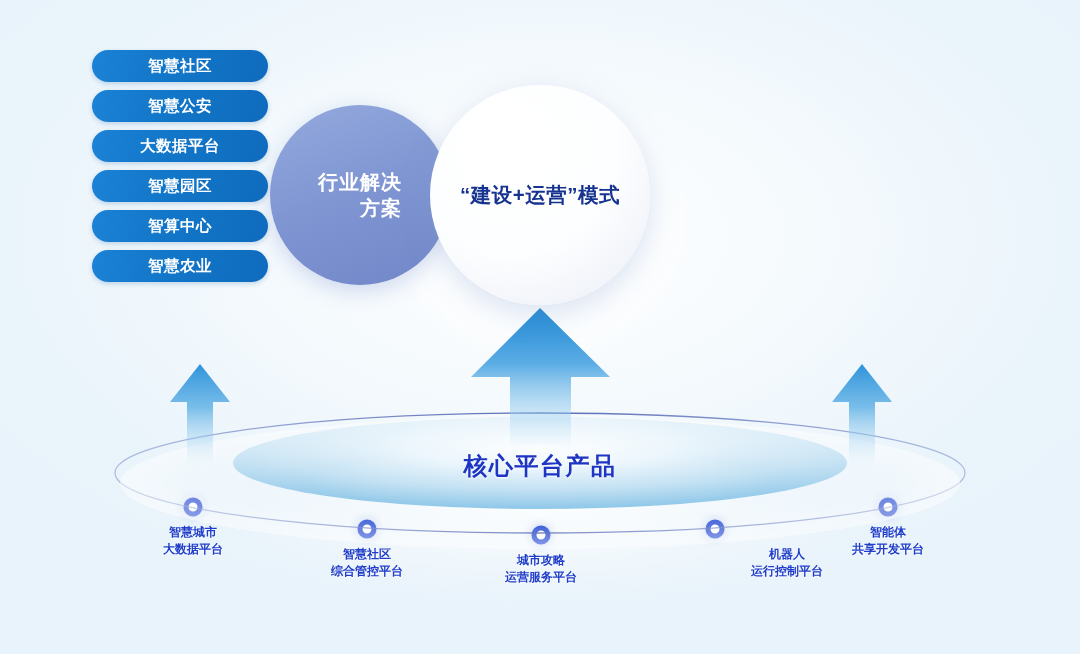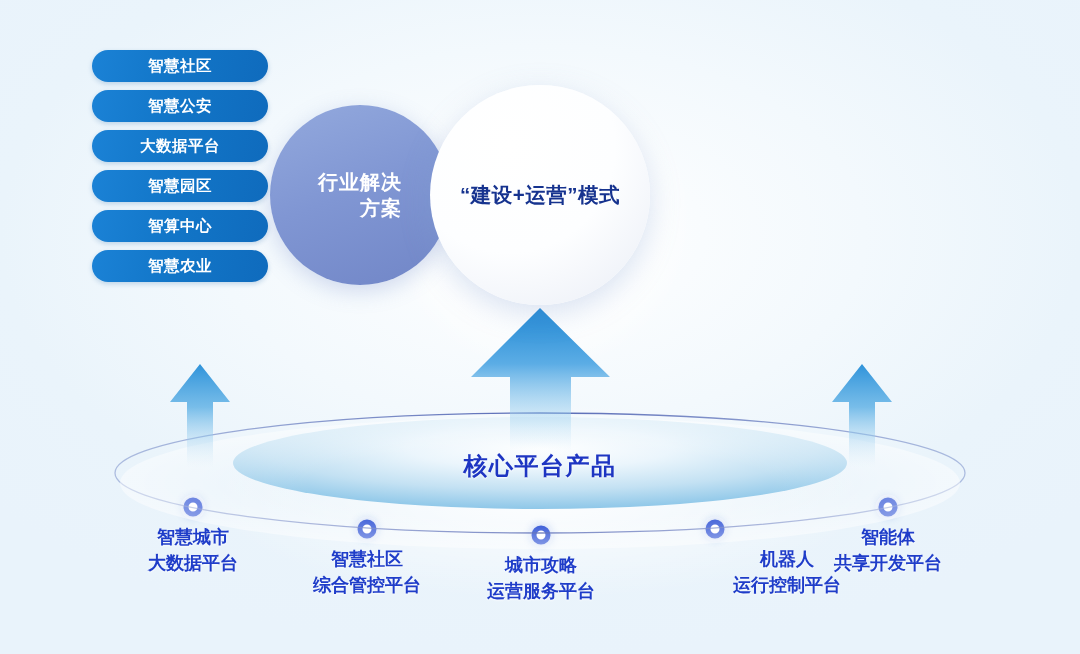--- a/index.html
+++ b/index.html
@@ -130,21 +130,21 @@
     border-radius: 50%;
     background: #ffffff;
     border: 5px solid #2b4fd4;
     box-shadow: 0 0 9px rgba(60,110,215,.45), 0 0 0 3px rgba(255,255,255,.75);
     transform: translate(-50%, -50%);
   }
   .node-label {
     position: absolute;
     transform: translateX(-50%);
     text-align: center;
-    font-size: 18px;
+    font-size: 12px;
     font-weight: 700;
     color: #1f3dc9;
     line-height: 1.45;
     white-space: nowrap;
     text-shadow: 0 1px 2px rgba(255,255,255,.9);
   }
 </style>
 </head>
 <body>
 

